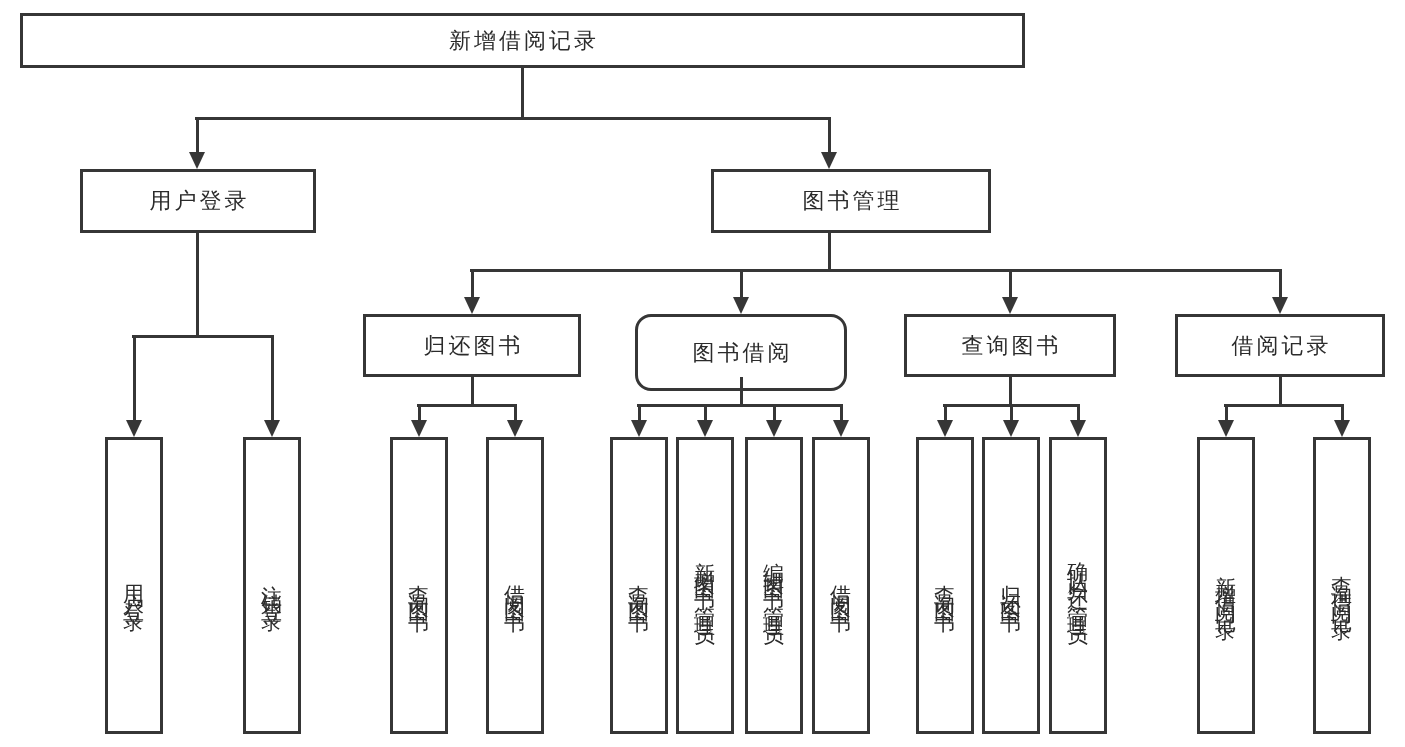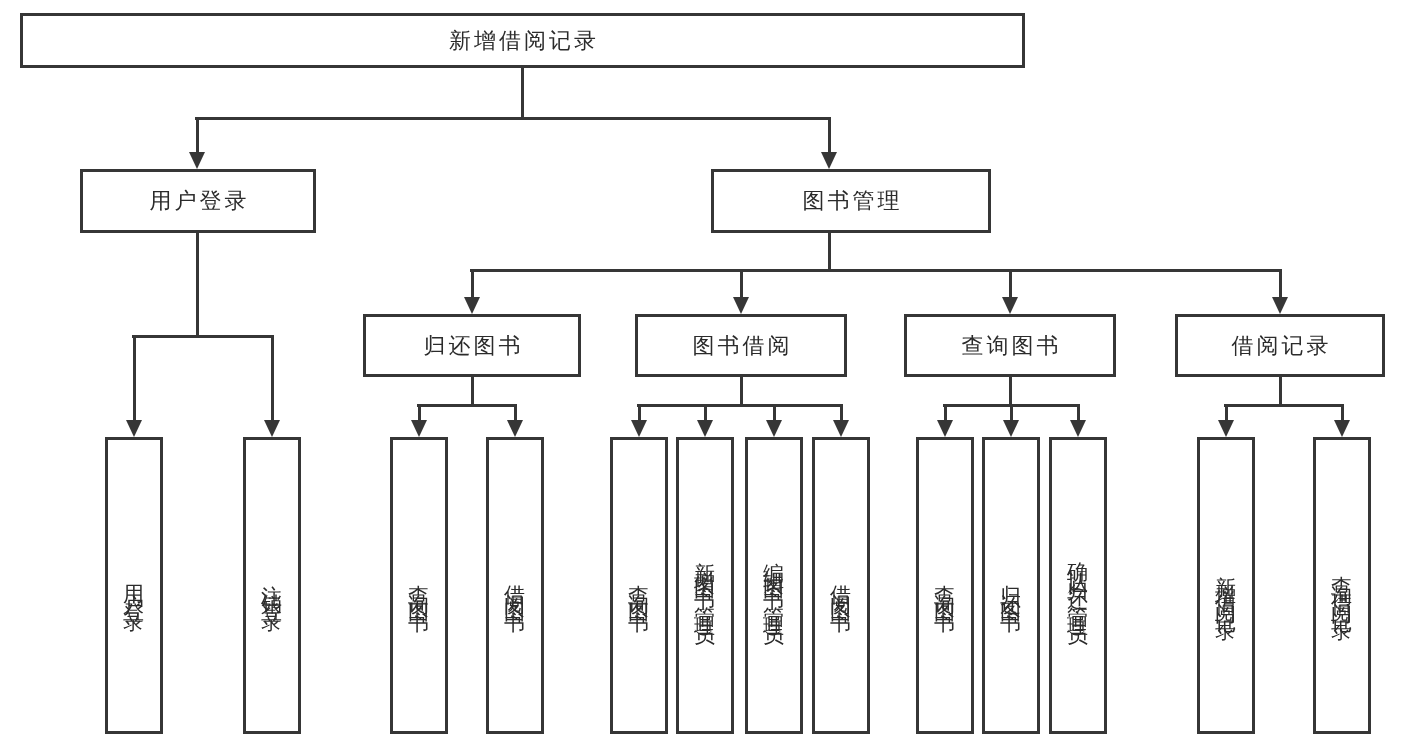--- a/index.html
+++ b/index.html
@@ -118,21 +118,21 @@
   <div class="line vline" style="left:739.5px; top:269px; height:30px;"></div>
   <div class="arrow" style="left:733px; top:297px;"></div>
   <div class="line vline" style="left:1008.5px; top:269px; height:30px;"></div>
   <div class="arrow" style="left:1002px; top:297px;"></div>
   <div class="line vline" style="left:1278.5px; top:269px; height:30px;"></div>
   <div class="arrow" style="left:1272px; top:297px;"></div>
 
   <div class="node" style="left:363px; top:314px; width:218px; height:63px;">
     <span class="hlabel">归还图书</span>
   </div>
-  <div class="node" style="left:635px; top:314px; width:212px; height:63px;">
+  <div class="node" style="left:635px; top:314px; width:212px; height:77px;border-radius:16px;">
     <span class="hlabel">图书借阅</span>
   </div>
   <div class="node" style="left:904px; top:314px; width:212px; height:63px;">
     <span class="hlabel">查询图书</span>
   </div>
   <div class="node" style="left:1175px; top:314px; width:210px; height:63px;">
     <span class="hlabel">借阅记录</span>
   </div>
 
   <div class="line vline" style="left:470.5px; top:377px; height:30px;"></div>

